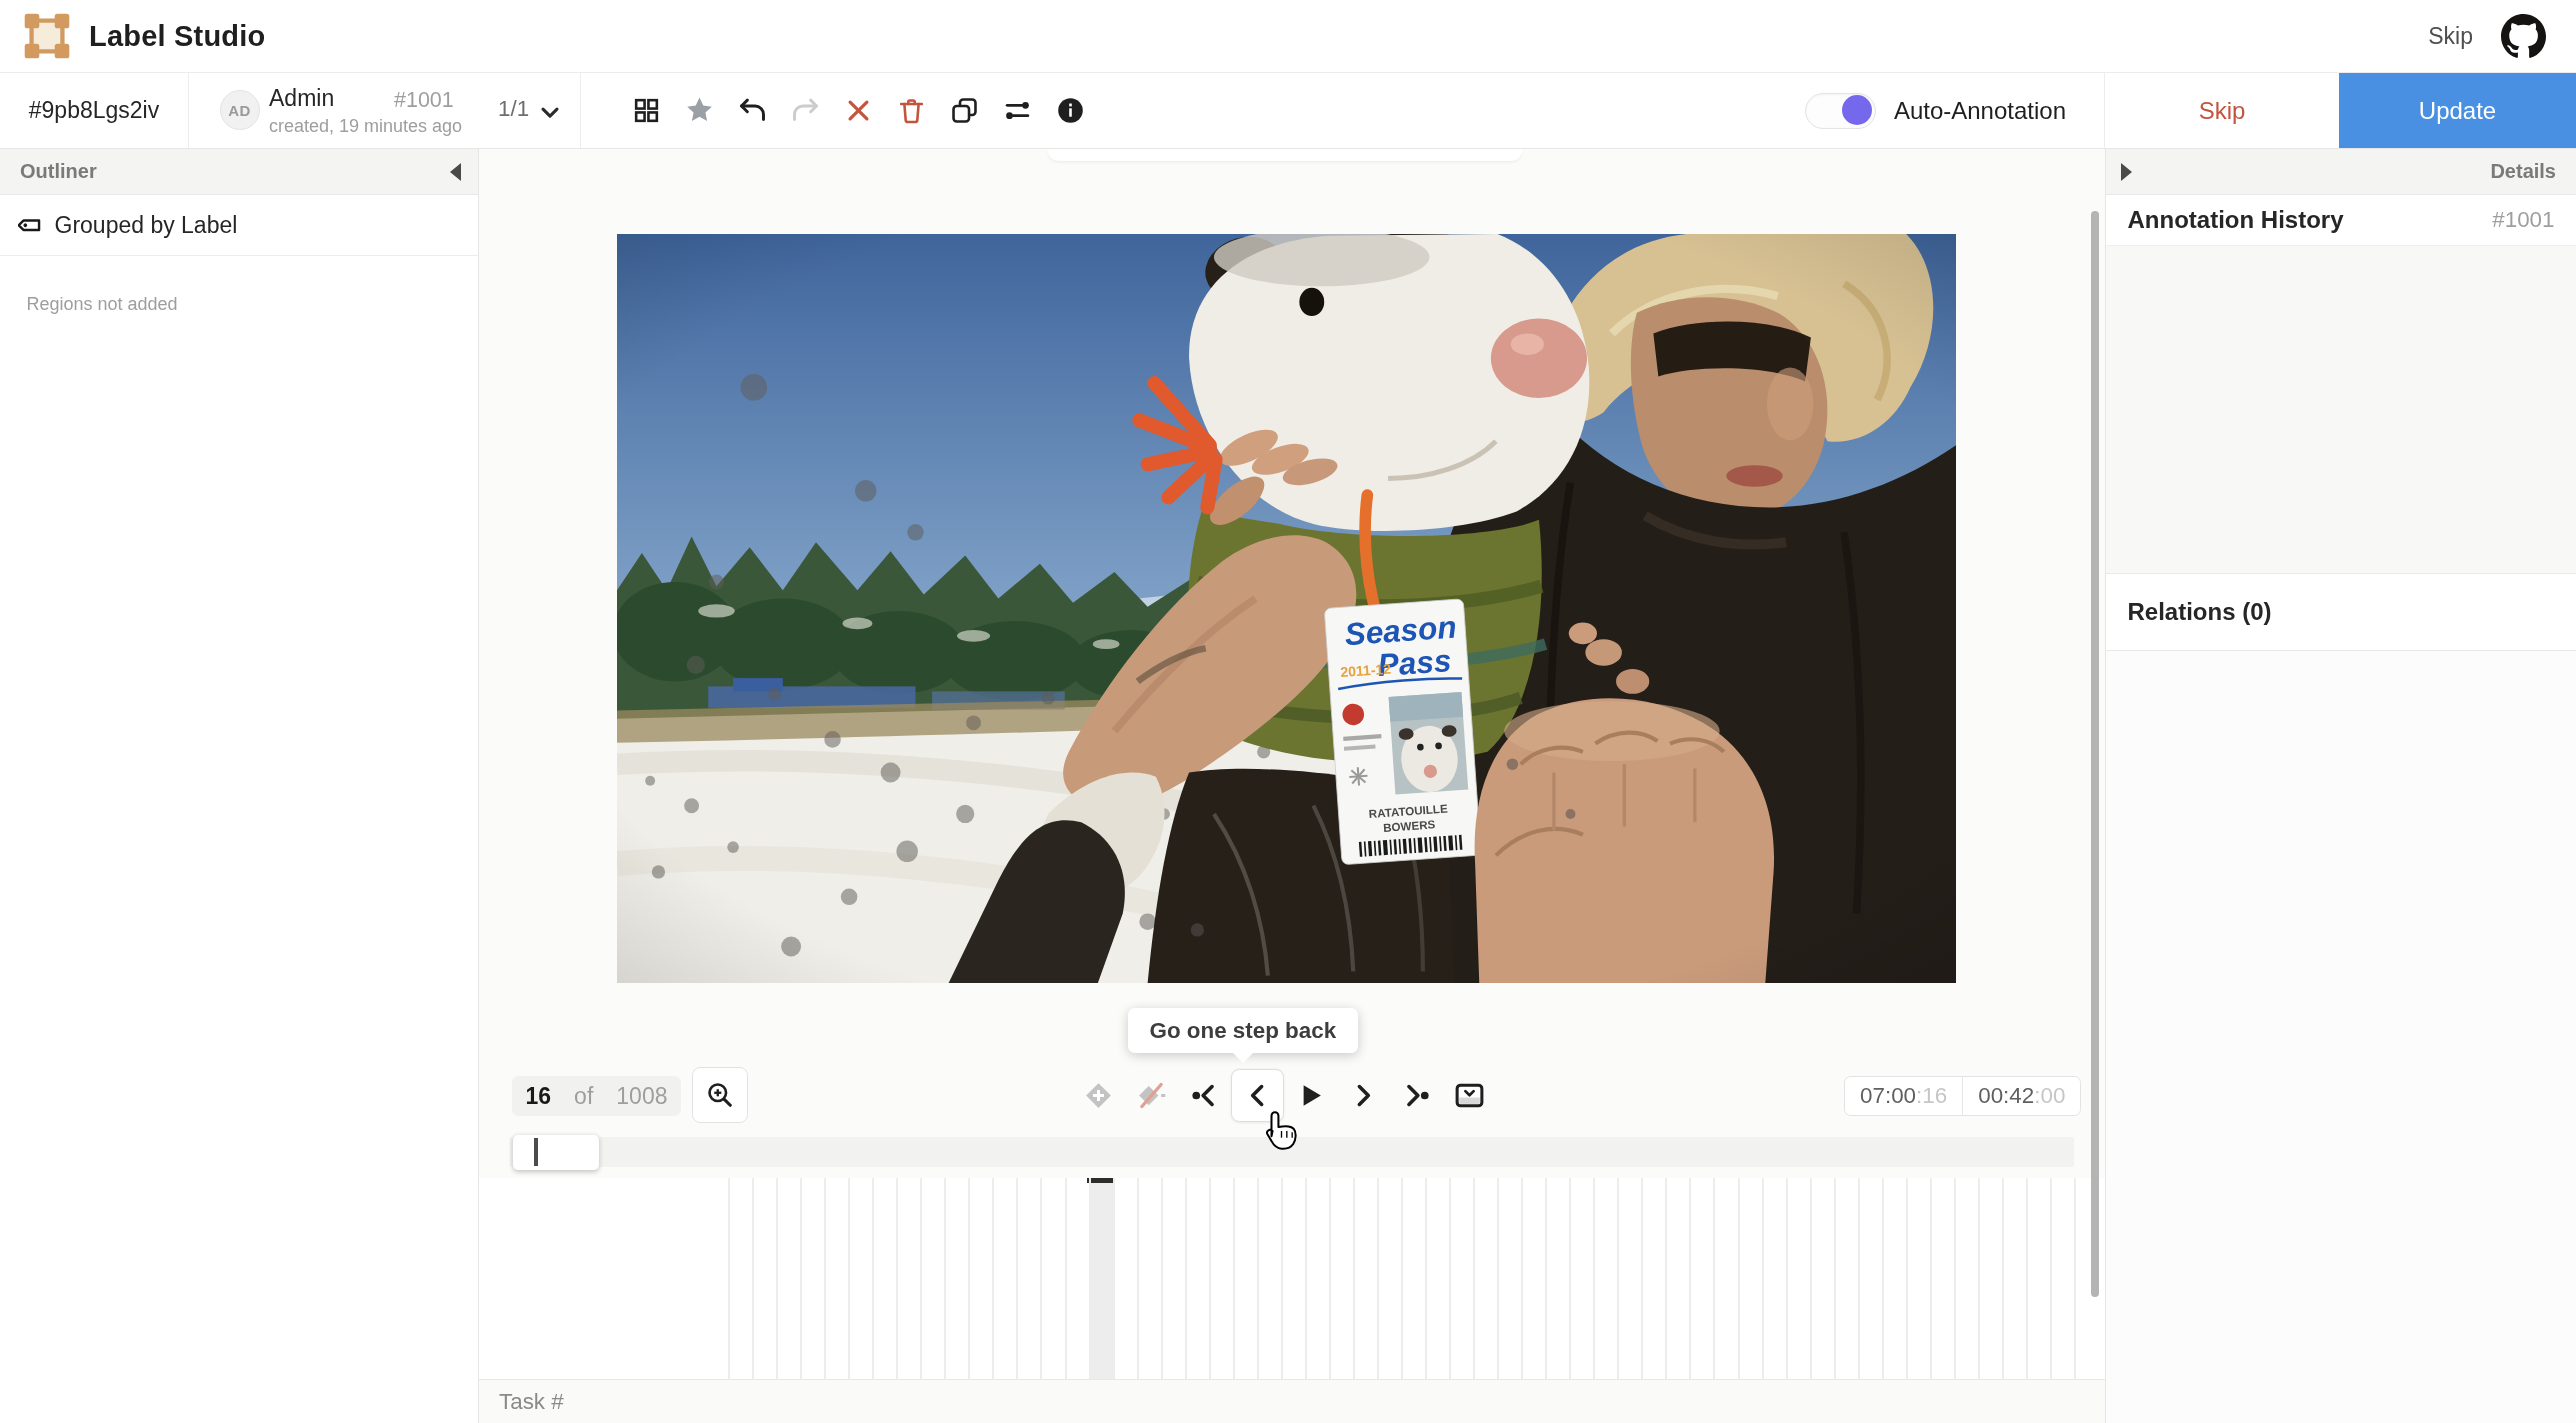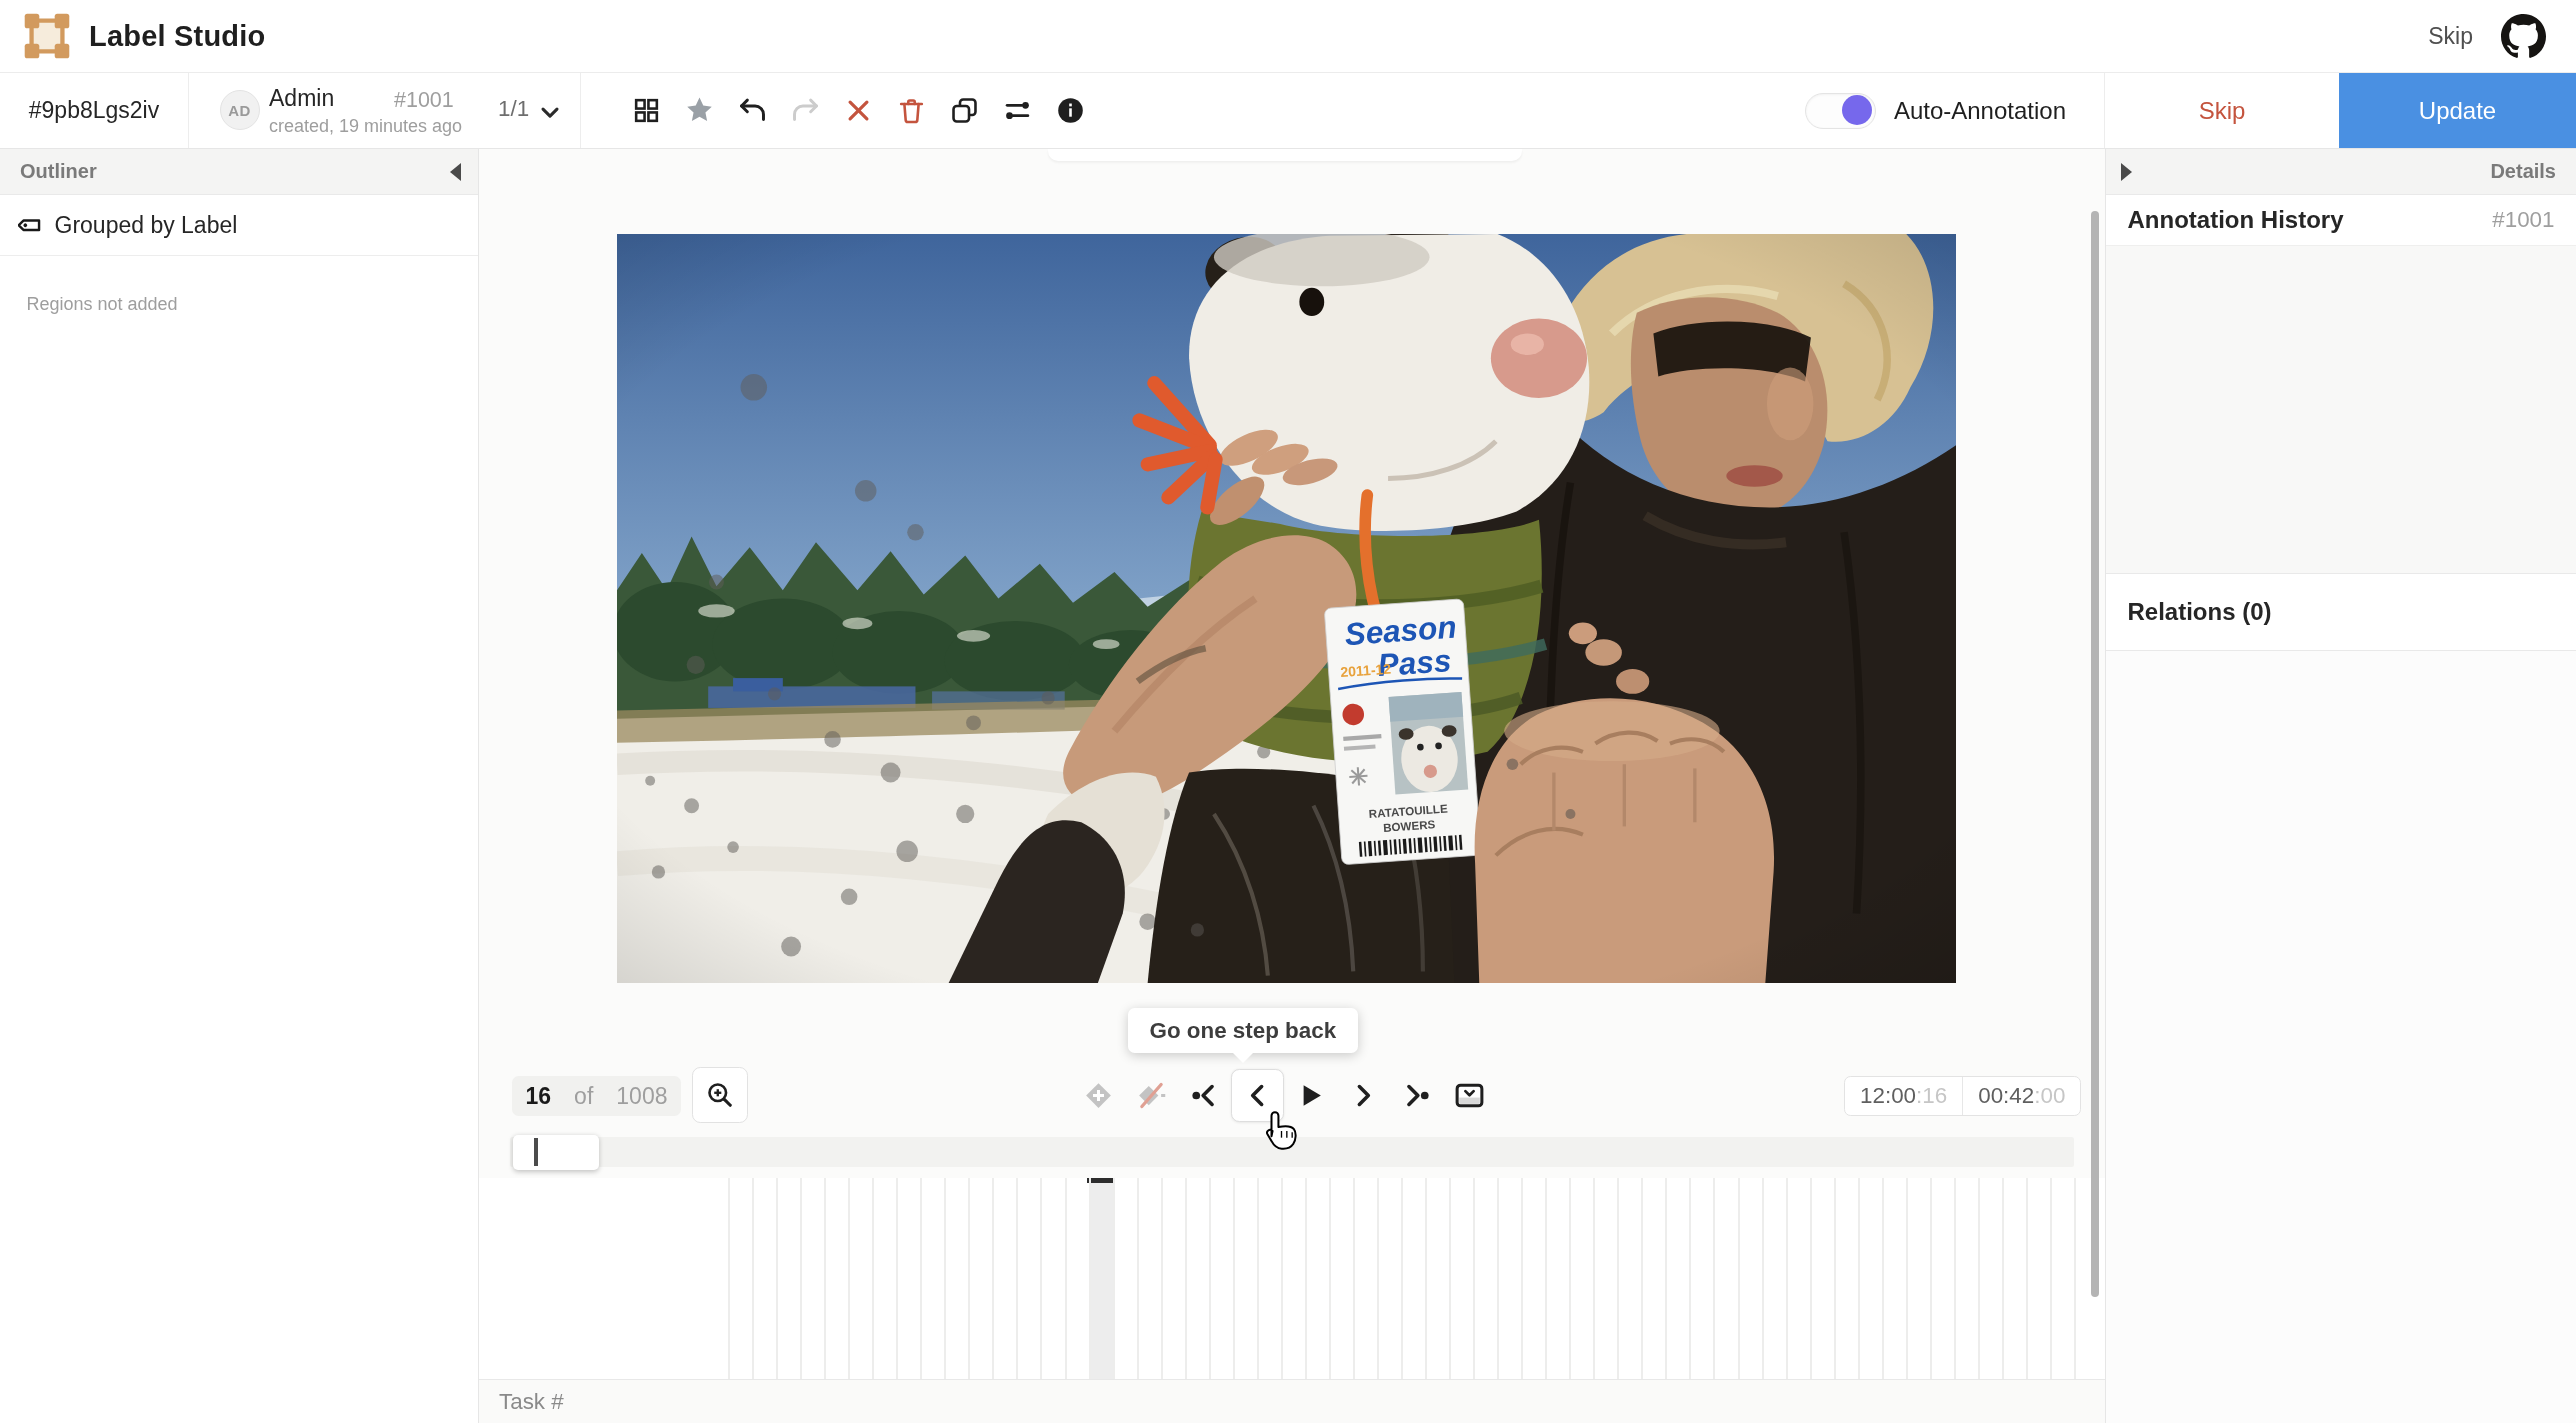--- a/index.html
+++ b/index.html
@@ -539,21 +539,21 @@
           <svg viewBox="0 0 24 24">
             <rect x="3" y="4.5" width="18" height="15" rx="2.5" fill="#fff" stroke="#1f1f1f" stroke-width="2.2"></rect>
             <rect x="4.5" y="13.5" width="15" height="4.6" fill="#d8d8d8"></rect>
             <path d="M9 8.8 L12 11.8 L15 8.8" fill="none" stroke="#1f1f1f" stroke-width="2" stroke-linecap="round" stroke-linejoin="round"></path>
           </svg>
         </div>
       </div>
 
       <div class="timebox">
         <div class="timecell">
-          <span class="t-main">12:00</span>
+          <span class="t-main">07:00</span>
             <span class="t-sub">:16</span>
         </div>
         <div class="timecell">
           <span class="t-main">00:42</span>
             <span class="t-sub">:00</span>
         </div>
       </div>
 
       <div class="seekbar">
         <div class="seek-handle">

